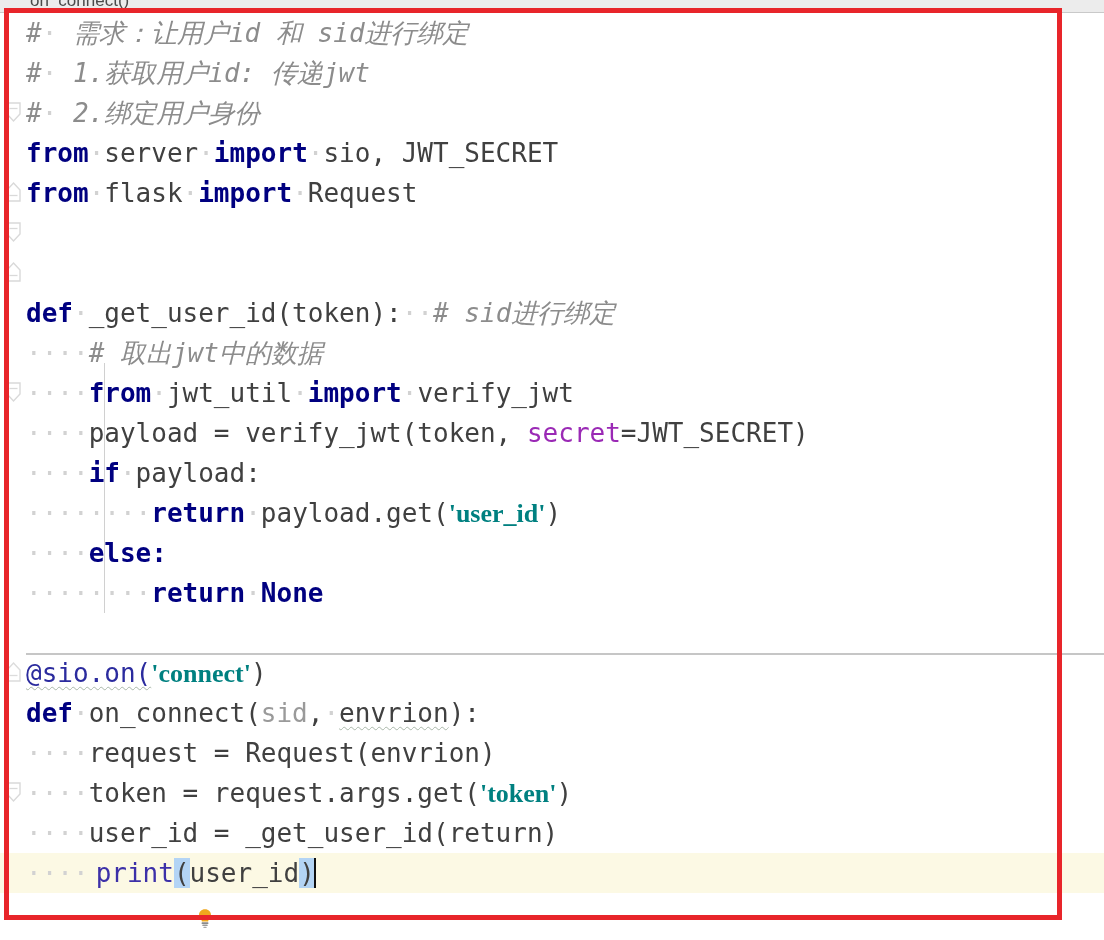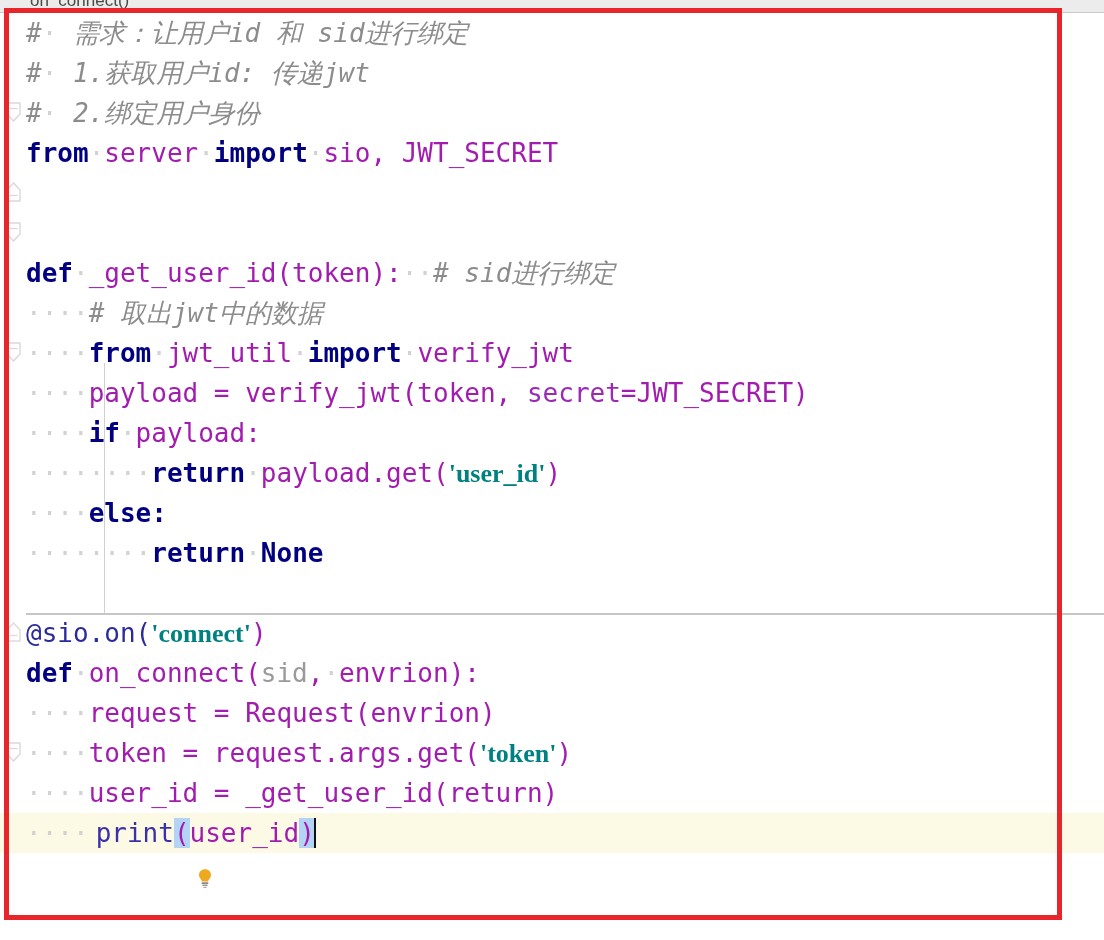--- a/index.html
+++ b/index.html
@@ -106,25 +106,26 @@
   }
 
   
   .kw       { color: #000080; font-weight: bold; }   
   .cmt      { color: #8c8c8c; font-style: italic; }  
   .str      { color: #008080; font-weight: bold; font-family: Liberation Serif, serif; }   
   .kwarg    { color: #9a29b5; }                      
   .deco     { color: #2b2b9e; }                      
   .builtin  { color: #3c30a8; margin-left: 7px; }                      
   .param    { color: #9a9a9a; }                      
-  .plain    { color: #a21caf; }
+  .plain    { color: #404040; }
   .brk      { background: #b3d4f5; }                 
 
   
   .wavy {
+    text-decoration: underline;
     text-decoration-style: wavy;
     text-decoration-color: #a9b7a9;
     text-decoration-thickness: 1px;
     text-underline-offset: 4px;
   }
 
   
   .ws { color: #d2d2d2; }
 
   
@@ -206,20 +207,29 @@
       <div class="line">
         <span class="fold" style="top:8px;">
           <svg width="17" height="22" viewBox="0 0 17 22">
               <path d="M2 2 h13 v11 l-6.5 7 L2 13 z" fill="none" stroke="#d9d9d9" stroke-width="1.4"></path>
               <path d="M4.5 7.5 h8" stroke="#d9d9d9" stroke-width="1.3"></path>
             </svg>
         </span>
         <span class="txt"><span class="kw">from</span><span class="ws">·</span><span class="plain">server</span><span class="ws">·</span><span class="kw">import</span><span class="ws">·</span><span class="plain">sio, JWT_SECRET</span></span>
       </div>
 
+      <div class="line">
+        <span class="fold" style="top:8px;">
+          <svg width="17" height="22" viewBox="0 0 17 22">
+              <path d="M8.5 2 L15 9 v11 H2 V9 z" fill="none" stroke="#d9d9d9" stroke-width="1.4"></path>
+              <path d="M4.5 14.5 h8" stroke="#d9d9d9" stroke-width="1.3"></path>
+            </svg>
+        </span>
+        <span class="txt"><span class="kw">from</span><span class="ws">·</span><span class="plain">flask</span><span class="ws">·</span><span class="kw">import</span><span class="ws">·</span><span class="plain">Request</span></span>
+      </div>
 
       <div class="line"><span class="txt"></span></div>
 
       <div class="line"><span class="txt"></span></div>
 
       <div class="line">
         <span class="fold" style="top:8px;">
           <svg width="17" height="22" viewBox="0 0 17 22">
               <path d="M2 2 h13 v11 l-6.5 7 L2 13 z" fill="none" stroke="#d9d9d9" stroke-width="1.4"></path>
               <path d="M4.5 7.5 h8" stroke="#d9d9d9" stroke-width="1.3"></path>

